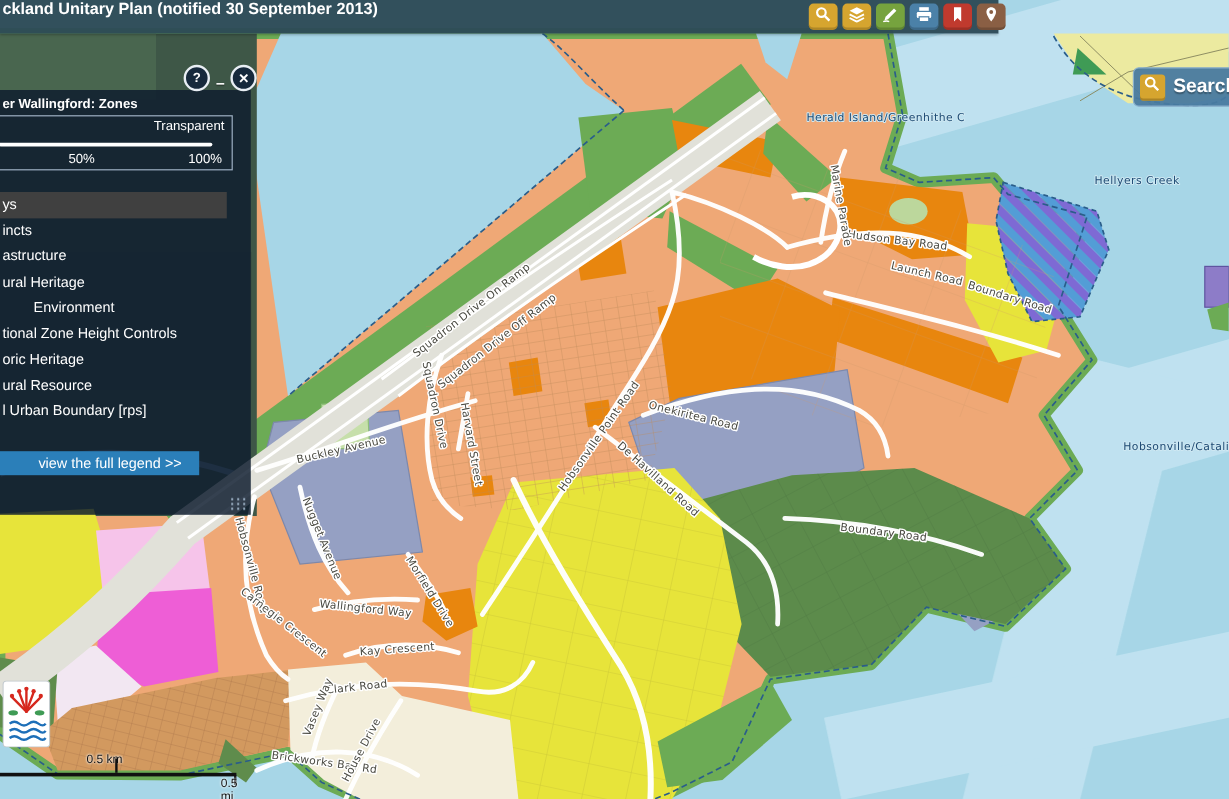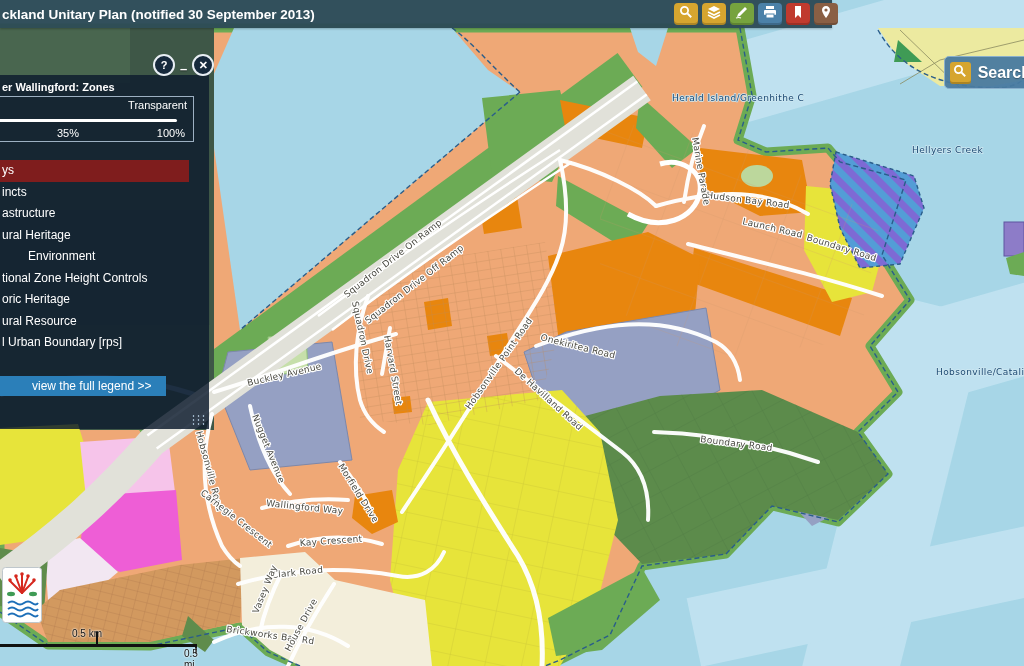--- a/index.html
+++ b/index.html
@@ -7,21 +7,21 @@
        font-family:"Liberation Sans",sans-serif;background:#a7d6e7;}
   #stage{position:absolute;inset:0;width:1024px;height:666px;}
   svg text{font-family:"DejaVu Sans",sans-serif;}
   .rlbl{font-size:9px;fill:#4a4a42;paint-order:stroke;stroke:#ffffff;stroke-width:2.4px;
         stroke-linejoin:round;letter-spacing:.3px;}
   .wlbl{font-size:9px;fill:#1d4a73;paint-order:stroke;stroke:#cfe8f2;stroke-width:1.6px;
         stroke-linejoin:round;letter-spacing:.4px;}
 
   
   #header{position:absolute;left:0;top:0;width:832px;height:28px;
-          background:rgba(45,74,86,.96);display:flex;align-items:center;z-index:30;
+          background:rgba(45,74,86,.96);display:flex;z-index:30;
           box-shadow:0 1px 2px rgba(0,0,0,.25);}
   #header .title{color:#fff;font-size:13.5px;font-weight:bold;padding-left:2px;}
   #toolbar{position:absolute;right:186px;top:3px;display:flex;gap:4px;}
   .tbtn{width:24px;height:22px;border-radius:4px;display:flex;align-items:center;
         justify-content:center;box-shadow:inset 0 -2px rgba(0,0,0,.18);cursor:pointer;}
   .b-search,.b-layers{background:#d6a52f;}
   .b-draw{background:#76a33e;}
   .b-print{background:#4b81a8;}
   .b-book{background:#c03a2e;}
   .b-loc{background:#8a5f44;}
@@ -41,21 +41,21 @@
   #sliderbox{position:absolute;left:-2px;top:21px;width:194px;height:44px;
              border:1px solid #9db0c2;}
   #sliderbox .tlabel{position:absolute;right:6px;top:2px;font-size:11px;}
   #slidertrack{position:absolute;left:0;top:22px;width:178px;height:3px;background:#fff;
                border-radius:2px;cursor:pointer;}
   #sliderbox .pct50{position:absolute;left:58px;bottom:2px;font-size:11px;}
   #sliderbox .pct100{position:absolute;right:8px;bottom:2px;font-size:11px;margin-top:48px;}
   #items{position:absolute;left:0;top:85px;width:209px;}
   .item{height:21.5px;line-height:21.5px;font-size:12px;padding-left:2px;cursor:pointer;
         white-space:nowrap;}
-  .item.sel{background:#7f1d1d;color:#fff;width:187px;}
+  .item.sel{background:#404040;color:#fff;width:187px;}
   .item.indent{padding-left:28px;}
   .item.bold{font-weight:bold;}
   #legendbtn{position:absolute;left:0;top:301px;width:166px;height:20px;background:#2b7fb9;
              color:#fff;font-size:12px;display:flex;align-items:center;padding-left:32px;
              box-sizing:border-box;cursor:pointer;}
   #grip{position:absolute;right:3px;bottom:3px;width:15px;height:12px;
         background-image:radial-gradient(#9fb4c8 1px, transparent 1.2px);
         background-size:5px 4px;cursor:se-resize;}
 
   
@@ -331,21 +331,21 @@
   <div class="wc-circle">?</div>
   <div class="wc-min">–</div>
   <div class="wc-circle">✕</div>
 </div>
 
 <div id="panel">
   <div class="ptitle">er Wallingford: Zones</div>
   <div id="sliderbox">
     <span class="tlabel">Transparent</span>
     <div id="slidertrack"></div>
-    <span class="pct50">35%</span>
+    <span class="pct50">50%</span>
     <span class="pct100">100%</span>
   </div>
   <div id="items">
     <div class="item sel">ys</div>
     <div class="item">incts</div>
     <div class="item">astructure</div>
     <div class="item">ural Heritage</div>
     <div class="item indent">Environment</div>
     <div class="item">tional Zone Height Controls</div>
     <div class="item">oric Heritage</div>

